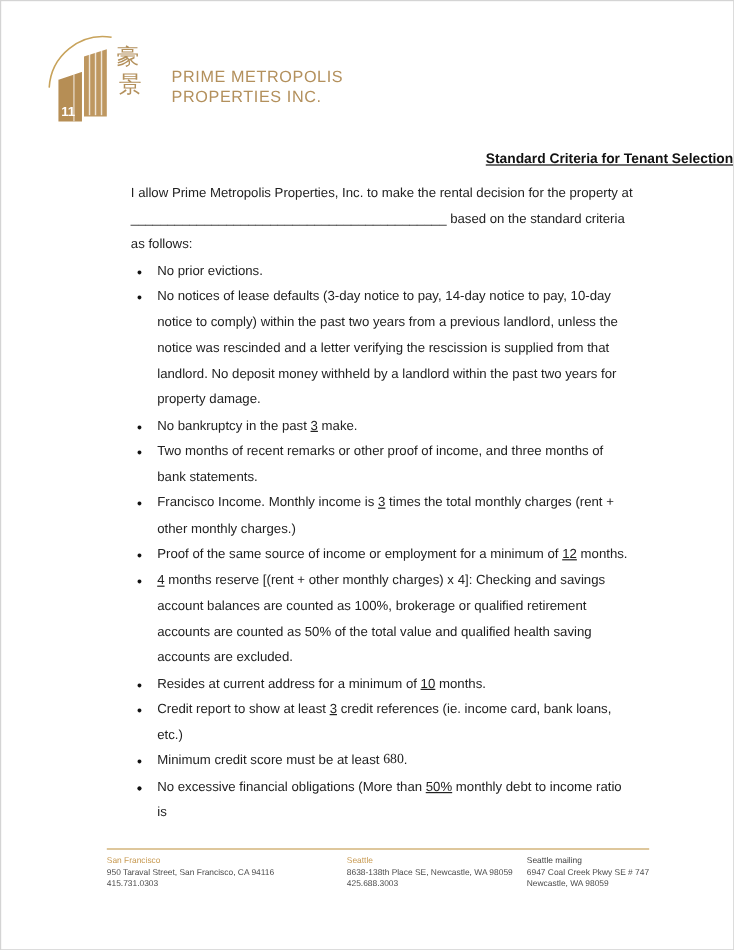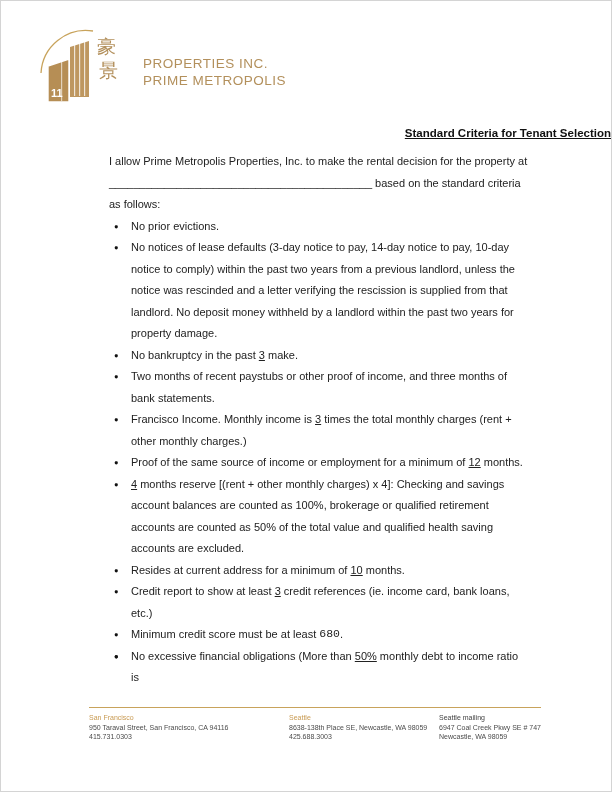--- a/index.html
+++ b/index.html
@@ -20,21 +20,21 @@
     position:absolute;top:126px;left:0;width:100%;text-align:right;
     font-size:11.5px;font-weight:bold;text-decoration:underline;color:#111;
   }
   
   .content{position:absolute;left:108px;top:150px;width:418px;font-size:11px;line-height:21.5px;color:#222;}
   .intro-line{white-space:nowrap;}
   ul.criteria{list-style:none;margin:0;padding:0;}
   ul.criteria li{position:relative;padding-left:22px;}
   ul.criteria .marker{position:absolute;left:5px;top:0;font-size:7.5px;color:#111;}
   .u{text-decoration:underline;}
-  .alt{font-family:Liberation Mono, monospace;font-size:11.5px;position:relative;top:-1.5px;}
+  .alt{font-family:Liberation Serif, serif;font-size:11.5px;position:relative;top:-1.5px;}
   
   .page-footer{position:absolute;left:88px;top:706px;width:452px;}
   .footer-line{border-top:1.2px solid #C8A35B;margin-bottom:5px;}
   .offices{display:flex;}
   .office{font-size:7px;line-height:9.5px;color:#4b4b4b;}
   .office:nth-child(1){width:200px;}
   .office:nth-child(2){width:150px;}
   .office:nth-child(3){flex:1;}
   .office-name{color:#3f3f3f;}
   .office-name.gold{color:#C89A52;}
@@ -51,36 +51,36 @@
       <rect x="37" y="19" width="1.2" height="52" fill="#ffffff" opacity="0.75"></rect>
       <rect x="42" y="18" width="1.2" height="53" fill="#ffffff" opacity="0.75"></rect>
       <rect x="47" y="17" width="1.2" height="54" fill="#ffffff" opacity="0.75"></rect>
       <polygon points="11,41 32,34 32,77 11,77" fill="#B68E55" stroke="#ffffff" stroke-width="1.4"></polygon>
       <rect x="24" y="37" width="1.2" height="39" fill="#ffffff" opacity="0.6"></rect>
       <text x="14" y="72" font-family="Liberation Sans, sans-serif" font-size="11" font-weight="bold" fill="#ffffff">11</text>
       <text x="60" y="28" font-family="DejaVu Serif, serif" font-size="19" fill="#B3905C">豪</text>
       <text x="62" y="52" font-family="DejaVu Serif, serif" font-size="19" fill="#B3905C">景</text>
     </svg>
     <div class="company-name">
+      <div>PRIME METROPOLIS</div>
       <div>PROPERTIES INC.</div>
-      <div>PRIME METROPOLIS</div>
     </div>
   </div>
 
   <div class="doc-title">Standard Criteria for Tenant Selection</div>
 
   <div class="content">
     <div class="intro-line">I allow Prime Metropolis Properties, Inc. to make the rental decision for the property at</div>
     <div class="intro-line"><span>___________________________________________</span><span> based on the standard criteria</span></div>
     <div class="intro-line">as follows:</div>
     <ul class="criteria" id="criteria-list">
         <li><span class="marker">●</span><span><span>No prior evictions.</span></span></li>
         <li><span class="marker">●</span><span><span>No notices of lease defaults (3-day notice to pay, 14-day notice to pay, 10-day notice to comply) within the past two years from a previous landlord, unless the notice was rescinded and a letter verifying the rescission is supplied from that landlord. No deposit money withheld by a landlord within the past two years for property damage.</span></span></li>
         <li><span class="marker">●</span><span><span>No bankruptcy in the past </span><span class="u">3</span><span> make.</span></span></li>
-        <li><span class="marker">●</span><span><span>Two months of recent paystubs or other proof of income, and three months of bank statements.</span></span></li>
+        <li><span class="marker">●</span><span><span>Two months of recent remarks or other proof of income, and three months of bank statements.</span></span></li>
         <li><span class="marker">●</span><span><span>Francisco Income. Monthly income is </span><span class="u">3</span><span> times the total monthly charges (rent + other monthly charges.)</span></span></li>
         <li><span class="marker">●</span><span><span>Proof of the same source of income or employment for a minimum of </span><span class="u">12</span><span> months.</span></span></li>
         <li><span class="marker">●</span><span><span class="u">4</span><span> months reserve [(rent + other monthly charges) x 4]: Checking and savings account balances are counted as 100%, brokerage or qualified retirement accounts are counted as 50% of the total value and qualified health saving accounts are excluded.</span></span></li>
         <li><span class="marker">●</span><span><span>Resides at current address for a minimum of </span><span class="u">10</span><span> months.</span></span></li>
         <li><span class="marker">●</span><span><span>Credit report to show at least </span><span class="u">3</span><span> credit references (ie. income card, bank loans, etc.)</span></span></li>
         <li><span class="marker">●</span><span><span>Minimum credit score must be at least </span><span class="alt">680</span><span>.</span></span></li>
         <li><span class="marker">●</span></li>
         <li><span class="marker">●</span><span><span>No excessive financial obligations (More than </span><span class="u">50%</span><span> monthly debt to income ratio is</span></span></li>
       </ul>
   </div>

